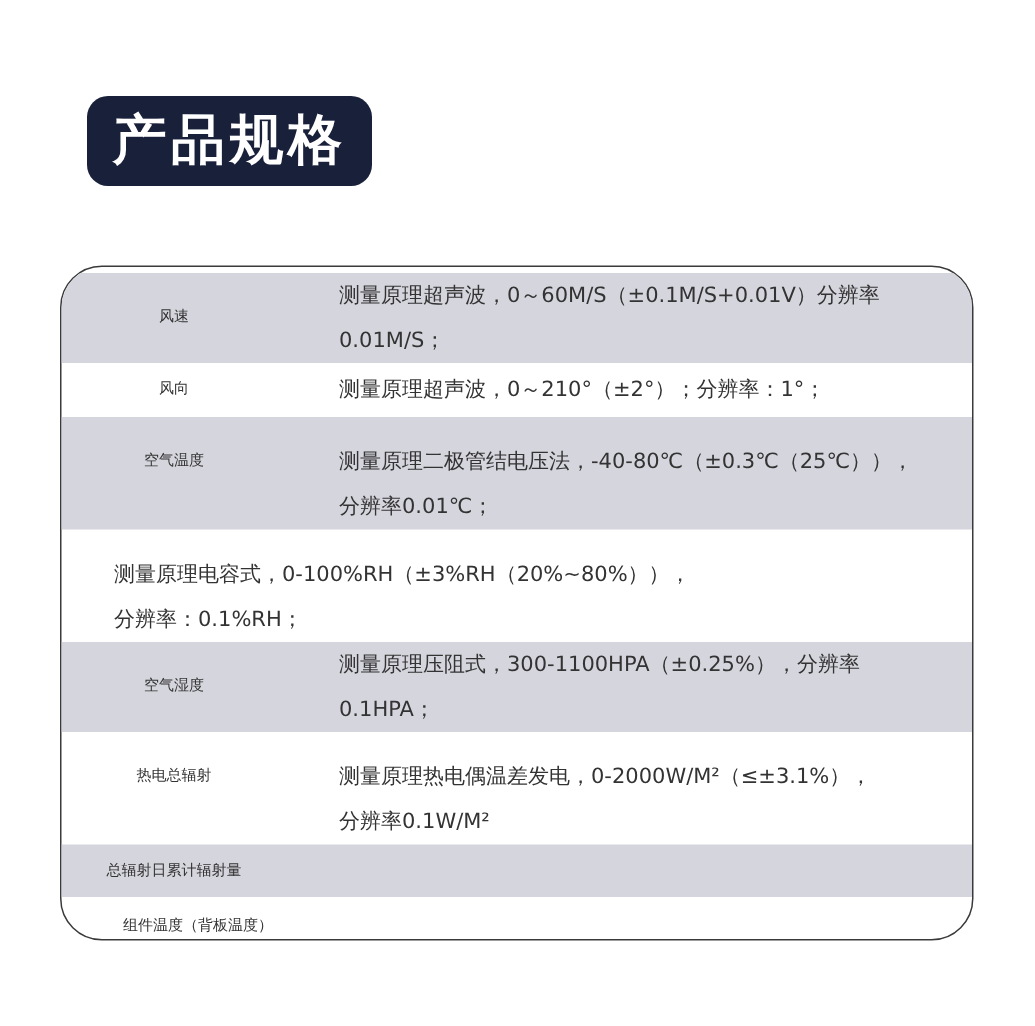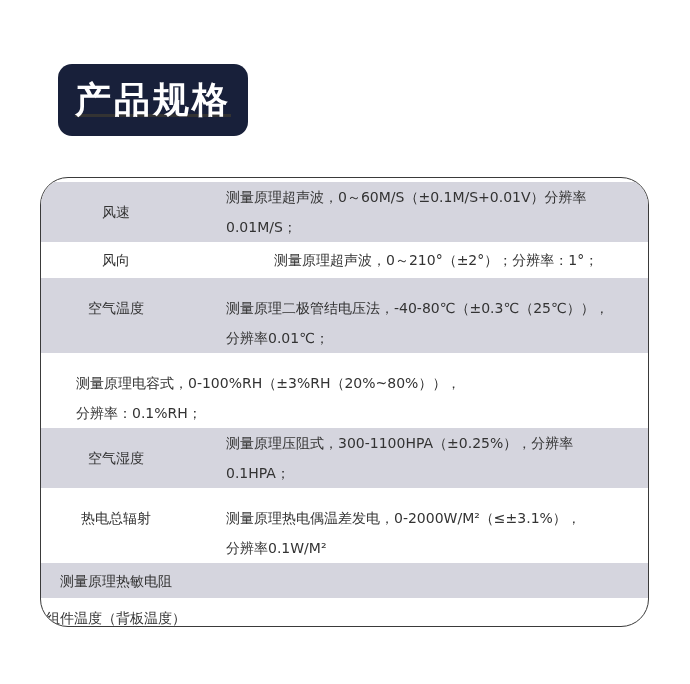--- a/index.html
+++ b/index.html
@@ -14,24 +14,24 @@
   html, body {
     width: 690px; height: 684px;
     background: var(--page-bg);
     font-family: "DejaVu Sans", "Liberation Sans", sans-serif;
     color: var(--text);
   }
   .page { position: relative; width: 690px; height: 684px; overflow: hidden; }
 
   .title-badge {
     position: absolute; left: 58px; top: 64px;
-    width: 190px; height: 72px;
+    width: 190px; height: 60px;
     background: var(--accent-navy);
     border-radius: 14px;
-    display: flex; align-items: center; justify-content: center; text-decoration: underline;
+    display: flex; align-items: center; justify-content: center;
   }
   .title-badge span {
     color: var(--title-text);
     font-size: 36px;
     font-weight: 700;
     letter-spacing: 3px;
     line-height: 1;
   }
 
   .spec-panel {
@@ -44,39 +44,39 @@
     padding-top: 4px;
   }
 
   .spec-row { display: flex; width: 100%; }
   .spec-row:nth-child(odd) { background: var(--row-gray); }
 
   .spec-label {
     width: 150px;
     flex: 0 0 150px;
     display: flex; align-items: center; justify-content: center;
-    font-size: 14px;
+    font-size: 10px;
     color: var(--text);
     line-height: 30px;
     text-align: center;
   }
   .spec-value {
     flex: 1;
     display: flex; align-items: center;
     padding-left: 35px; padding-right: 12px;
     font-size: 14px;
     color: var(--text);
     line-height: 30px;
     white-space: pre-line;
   }
 
   .h38 { min-height: 38px; }
-  .h36 { min-height: 36px; gap: 48px; }
+  .h36 { min-height: 36px; }
   .h35 { min-height: 35px; }
-  .h39 { min-height: 39px; }
+  .h39 { min-height: 39px; margin-left: 16px; }
   .h70 { min-height: 70px; }
   .h62 { min-height: 62px; }
 
   .top-align .spec-label,
   .top-align .spec-value {
     align-items: flex-start;
     padding-top: 15px;
   }
 </style>
 </head>
@@ -116,21 +116,21 @@
       <div class="spec-value">测量原理压阻式，300-1100HPA（±0.25%），分辨率0.1HPA；</div>
     </div>
 
     <div class="spec-row h62 top-align">
       <div class="spec-label">热电总辐射</div>
       <div class="spec-value">测量原理热电偶温差发电，0-2000W/M²（≤±3.1%），
 分辨率0.1W/M²</div>
     </div>
 
     <div class="spec-row h35">
-      <div class="spec-label">测量原理热敏电阻</div>
+      <div class="spec-label">总辐射日累计辐射量</div>
     </div>
 
     <div class="spec-row h39">
       <div class="spec-label">组件温度（背板温度）</div>
     </div>
 
     <div class="spec-row h38">
       <div class="spec-label">功耗</div>
       <div class="spec-value">0.8W</div>
     </div>

